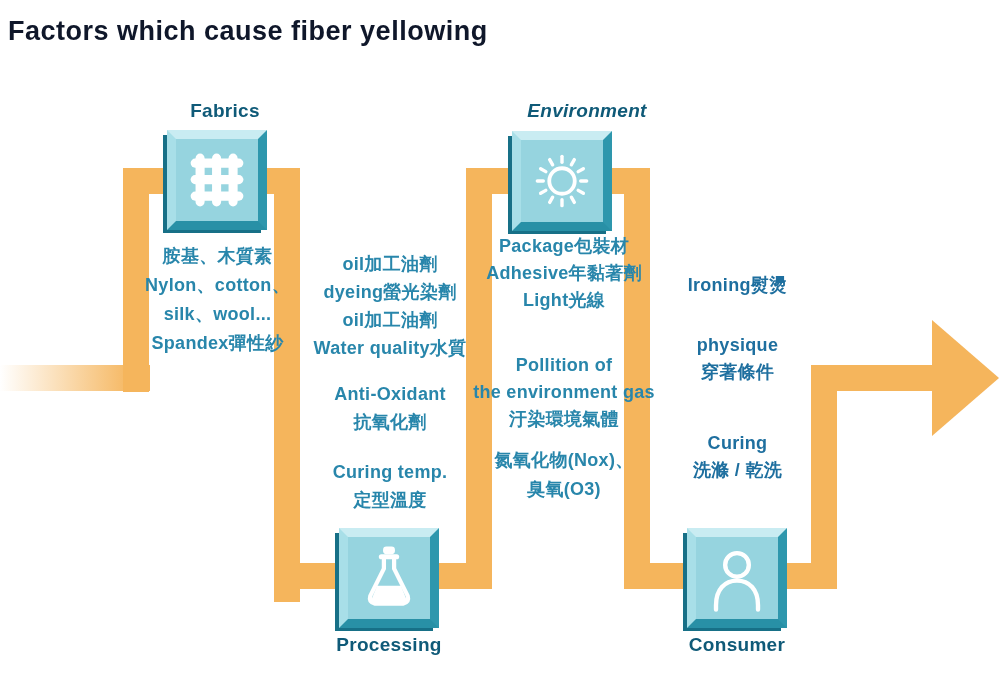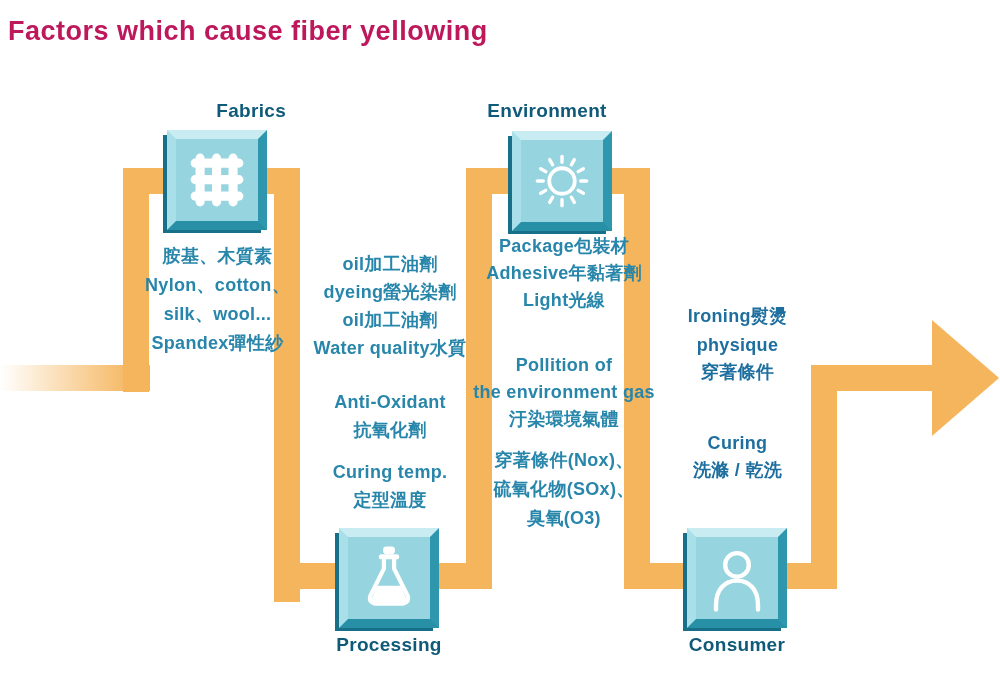--- a/index.html
+++ b/index.html
@@ -2,21 +2,21 @@
 <html><head>
 <meta charset="utf-8">
 <style>
   html,body{margin:0;padding:0;background:#ffffff;}
   body{font-family:"Liberation Sans","DejaVu Sans",sans-serif;}
   #stage{position:relative;width:1000px;height:680px;background:#ffffff;overflow:hidden;}
   #flow-arrow-svg{position:absolute;left:0;top:0;z-index:1;}
 
   #page-title{
     position:absolute;left:8px;top:16px;z-index:2;
-    font-size:27px;font-weight:bold;color:#be185d;letter-spacing:.5px;
+    font-size:27px;font-weight:bold;color:#0f172a;letter-spacing:.5px;
   }
 
   .node-label{
     position:absolute;z-index:2;width:170px;text-align:center;
     font-size:19px;font-weight:600;color:#0F5A78;letter-spacing:.3px;
   }
   .node-icon{
     position:absolute;z-index:2;width:100px;height:100px;box-sizing:border-box;
     background:#96D4DF;
     border:9px solid;
@@ -56,22 +56,22 @@
       <rect x="624" y="168" width="26" height="421" fill="#F5B55C"></rect>
       <rect x="624" y="563" width="213" height="26" fill="#F5B55C"></rect>
       <rect x="811" y="365" width="26" height="224" fill="#F5B55C"></rect>
       <rect x="811" y="365" width="122" height="26" fill="#F5B55C"></rect>
       <polygon points="932,320 932,436 999,378" fill="#F5B55C"></polygon>
     </g>
   </svg>
 
   <div id="page-title">Factors which cause fiber yellowing</div>
 
-  <div class="node-label" style="left:116px;top:100px;text-align:right;">Fabrics</div>
-  <div class="node-label" style="left:462px;top:100px;">Environment</div>
+  <div class="node-label" style="left:140px;top:100px;">Fabrics</div>
+  <div class="node-label" style="left:502px;top:100px;font-style:italic;">Environment</div>
   <div class="node-label" style="left:304px;top:634px;">Processing</div>
   <div class="node-label" style="left:652px;top:634px;">Consumer</div>
 
   <div class="node-icon" style="left:167px;top:130px;">
     <svg width="66" height="66" viewBox="0 0 80 80">
       <g fill="#ffffff">
         <rect x="8" y="14" width="64" height="11" rx="5.5"></rect>
         <rect x="8" y="34" width="64" height="11" rx="5.5"></rect>
         <rect x="8" y="54" width="64" height="11" rx="5.5"></rect>
         <rect x="14" y="8" width="11" height="64" rx="5.5"></rect>
@@ -123,46 +123,45 @@
     <div class="factor-line">silk、wool...</div>
     <div class="factor-line">Spandex彈性紗</div>
   </div>
 
   <div class="factor-block" style="left:300px;top:250px;width:180px;">
     <div class="factor-line">oil加工油劑</div>
     <div class="factor-line">dyeing螢光染劑</div>
     <div class="factor-line">oil加工油劑</div>
     <div class="factor-line">Water quality水質</div>
   </div>
-  <div class="factor-block" style="left:300px;top:380px;width:180px;margin-top:8px;">
+  <div class="factor-block" style="left:300px;top:380px;width:180px;">
     <div class="factor-line">Anti-Oxidant</div>
     <div class="factor-line">抗氧化劑</div>
   </div>
   <div class="factor-block" style="left:300px;top:458px;width:180px;">
     <div class="factor-line">Curing temp.</div>
     <div class="factor-line">定型溫度</div>
   </div>
 
   <div class="factor-block" style="left:455px;top:233px;width:218px;line-height:27px;">
     <div class="factor-line">Package包裝材</div>
     <div class="factor-line">Adhesive年黏著劑</div>
     <div class="factor-line">Light光線</div>
   </div>
   <div class="factor-block" style="left:455px;top:352px;width:218px;line-height:27px;">
     <div class="factor-line">Pollition of</div>
     <div class="factor-line">the environment gas</div>
     <div class="factor-line">汙染環境氣體</div>
   </div>
   <div class="factor-block" style="left:455px;top:446px;width:218px;line-height:29px;">
-    <div class="factor-line">穿著條件(Nox)、</div>
-    <div class="factor-line">硫氧化物(SOx)、</div>
+    <div class="factor-line">氮氧化物(Nox)、</div>
     <div class="factor-line">臭氧(O3)</div>
   </div>
 
-  <div class="factor-block right-col" style="left:655px;top:272px;width:165px;line-height:27px;margin-top:31px;">
+  <div class="factor-block right-col" style="left:655px;top:272px;width:165px;line-height:27px;">
     <div class="factor-line">Ironing熨燙</div>
   </div>
   <div class="factor-block right-col" style="left:655px;top:332px;width:165px;line-height:27px;">
     <div class="factor-line">physique</div>
     <div class="factor-line">穿著條件</div>
   </div>
   <div class="factor-block right-col" style="left:655px;top:430px;width:165px;line-height:27px;">
     <div class="factor-line">Curing</div>
     <div class="factor-line">洗滌 / 乾洗</div>
   </div>

